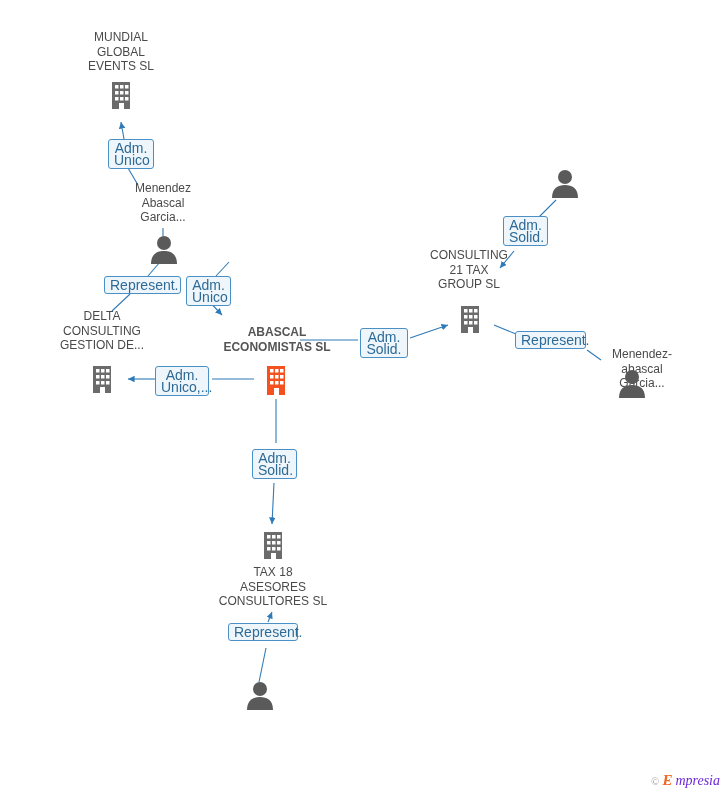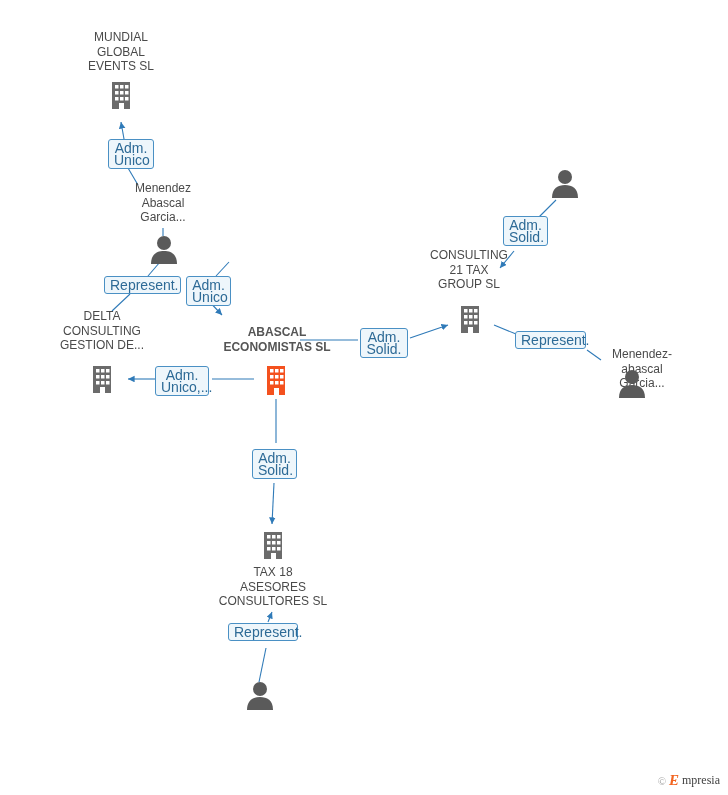--- a/index.html
+++ b/index.html
@@ -68,22 +68,23 @@
     align-items: center;
     gap: 3px;
   }
   .watermark .wm-e {
     color: #f26522;
     font-style: italic;
     font-weight: bold;
     font-size: 15px;
   }
   .watermark .wm-txt {
-    color: #404040;
-    font-size: 12px;
+    font-style: italic;
+    color: #6d28d9;
+    font-size: 14px;
   }
   .wm-c {
     font-size: 11px;
     color: #a5a5a5;
   }
 </style>
 </head>
 <body>
 
 <div id="canvas">

